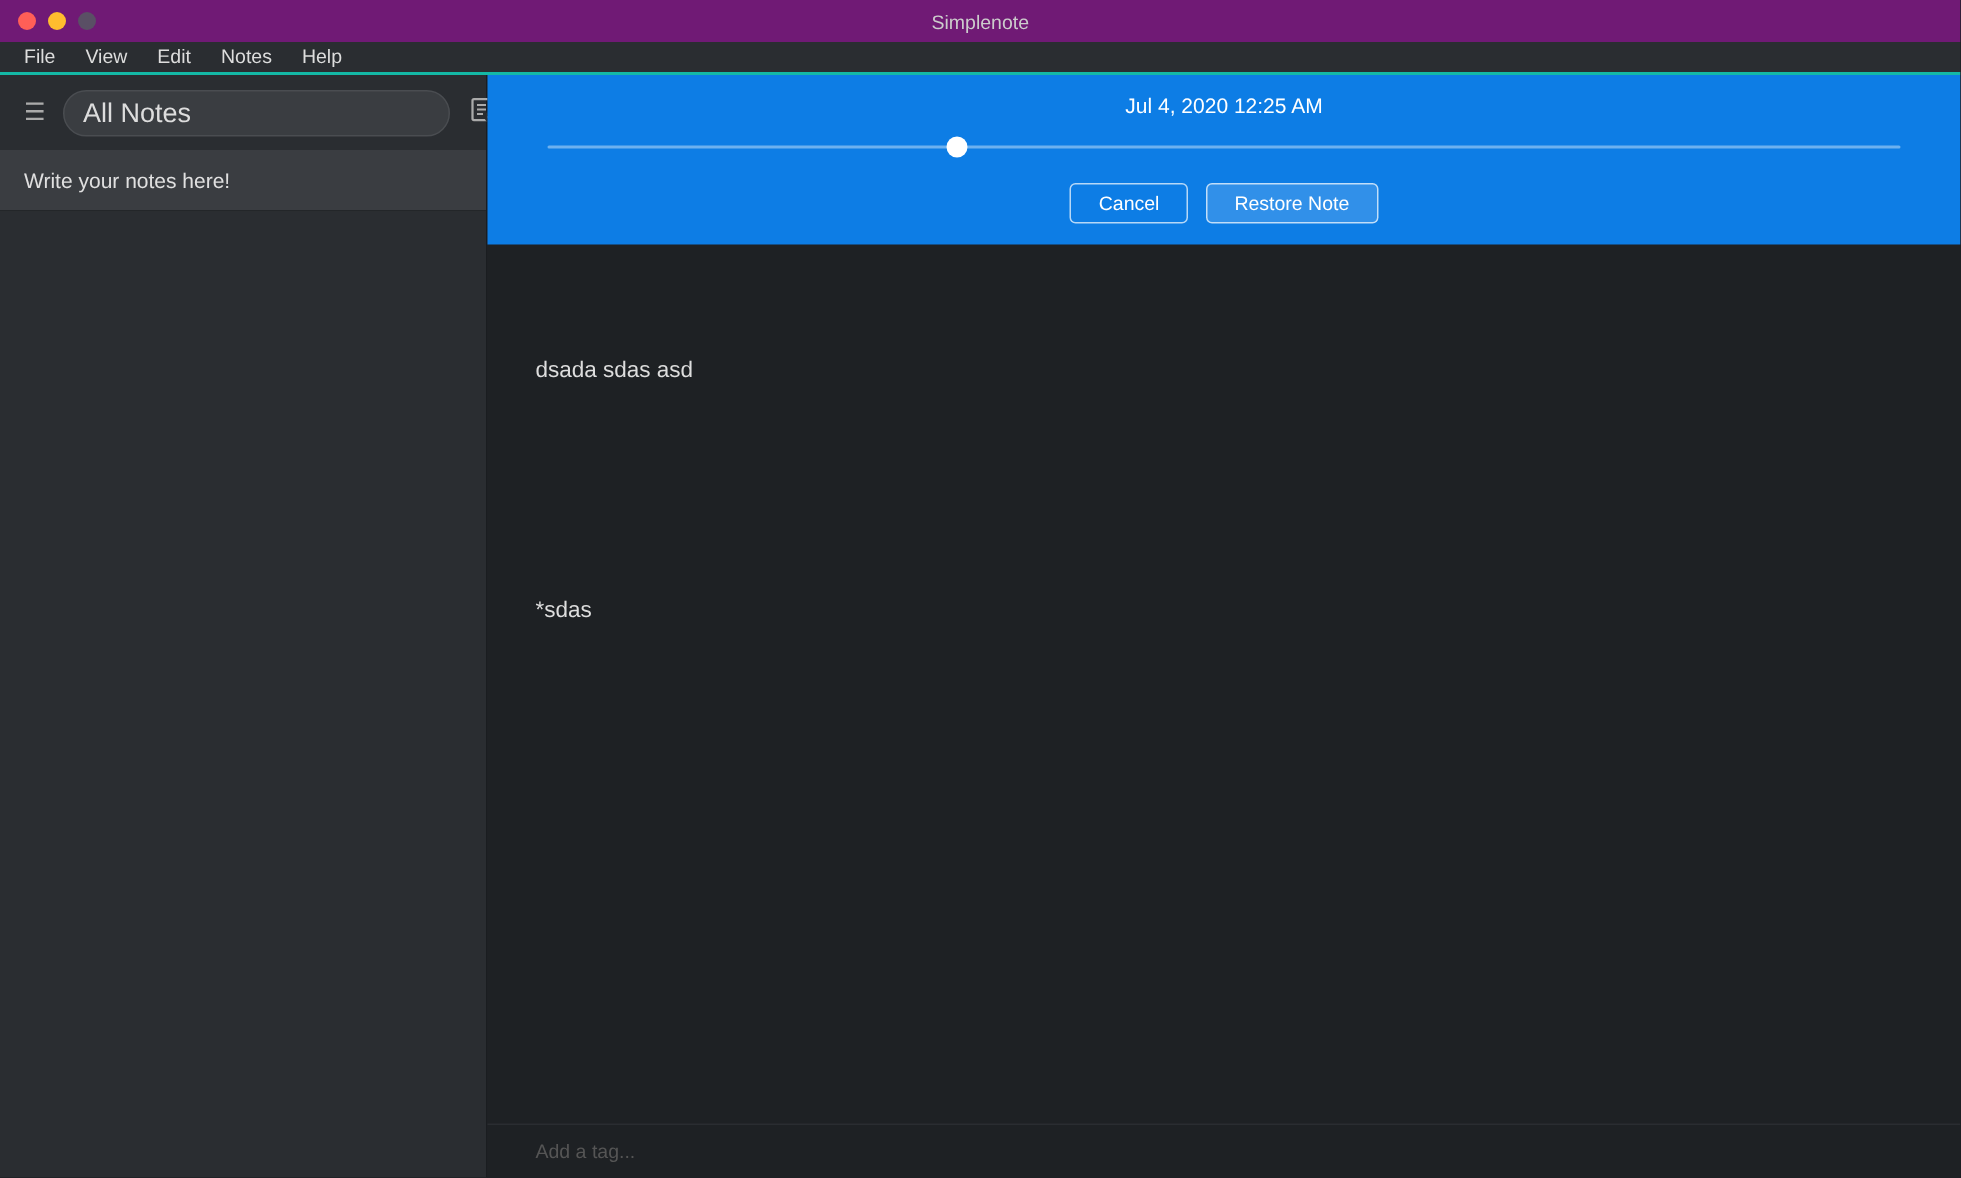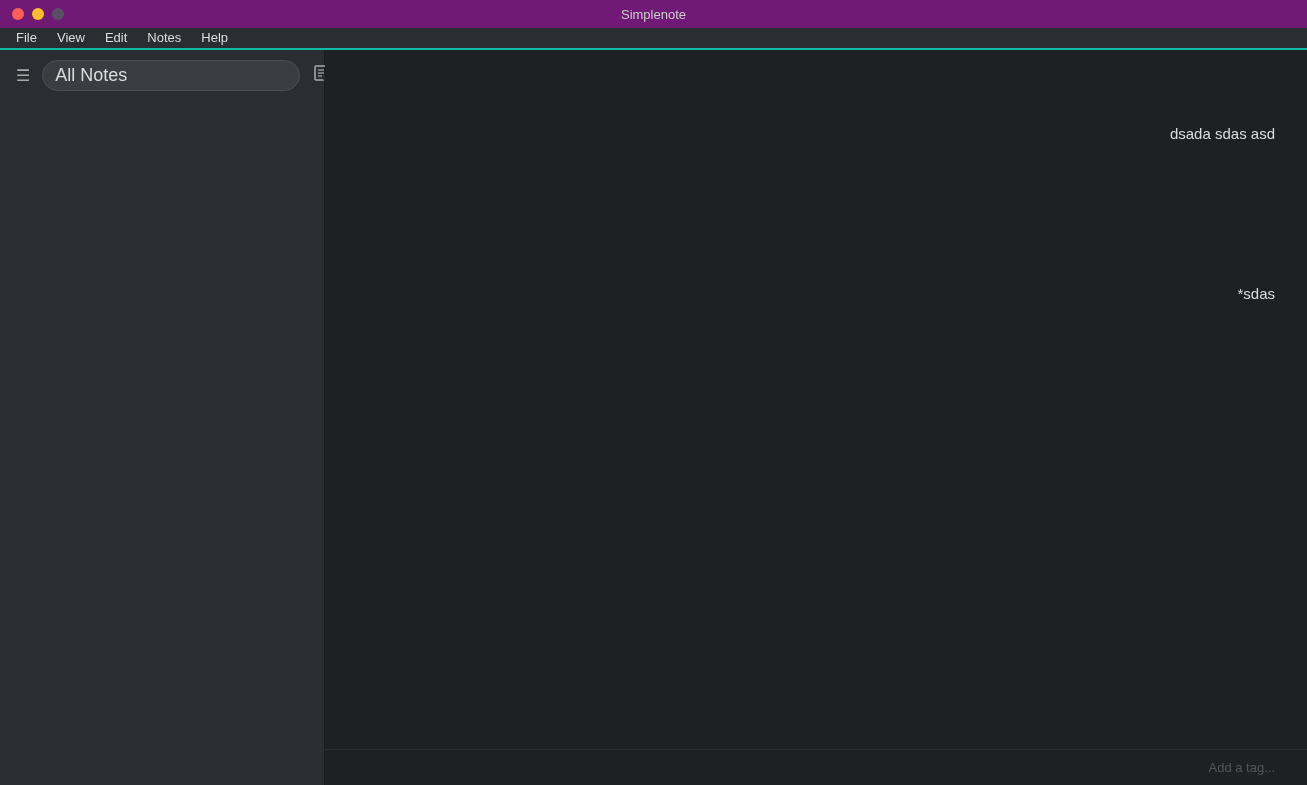--- a/index.html
+++ b/index.html
@@ -218,42 +218,40 @@
       border-radius: 4px;
       font-size: 13px;
       cursor: pointer;
     }
 
     
     .note-content {
       flex: 1;
       padding: 24px 32px;
       overflow-y: auto;
-      text-align: right;
     }
 
     .note-text {
       font-size: 15px;
       color: #ddd;
       line-height: 1.6;
       white-space: pre-wrap;
     }
 
     .note-line {
       margin-bottom: 8px;
     }
 
     
     .tag-bar {
       height: 36px;
       border-top: 1px solid #2a2d31;
       display: flex;
       align-items: center;
       padding: 0 32px;
-      justify-content: flex-end;
     }
 
     .tag-placeholder {
       font-size: 13px;
       color: #555;
     }
   </style>
 </head>
 <body>
 
@@ -286,25 +284,38 @@
           <line x1="6" y1="7" x2="12" y2="7" stroke="#aaa" stroke-width="1.2"></line>
           <line x1="6" y1="10" x2="12" y2="10" stroke="#aaa" stroke-width="1.2"></line>
           <line x1="6" y1="13" x2="10" y2="13" stroke="#aaa" stroke-width="1.2"></line>
           <circle cx="15" cy="15" r="4" fill="#2a2d31"></circle>
           <line x1="13" y1="15" x2="17" y2="15" stroke="#aaa" stroke-width="1.5"></line>
           <line x1="15" y1="13" x2="15" y2="17" stroke="#aaa" stroke-width="1.5"></line>
         </svg>
       </span>
     </div>
 
+    <div class="note-list-item active">
+      <div class="note-title">Write your notes here!</div>
+    </div>
 
   </div>
 
   <div class="main-content">
 
+    <div class="history-bar">
+      <div class="history-date">Jul 4, 2020 12:25 AM</div>
+      <div class="slider-container">
+        <input type="range" class="history-slider" min="0" max="100" value="30" style="">
+      </div>
+      <div class="history-actions">
+        <button class="btn-cancel">Cancel</button>
+        <button class="btn-restore">Restore Note</button>
+      </div>
+    </div>
 
     <div class="note-content">
       <div class="note-text">
         <div class="note-line">dsada sdas asd</div>
         <div class="note-line">&nbsp;</div>
         <div class="note-line">*sdas</div>
       </div>
     </div>
 
     <div class="tag-bar">

